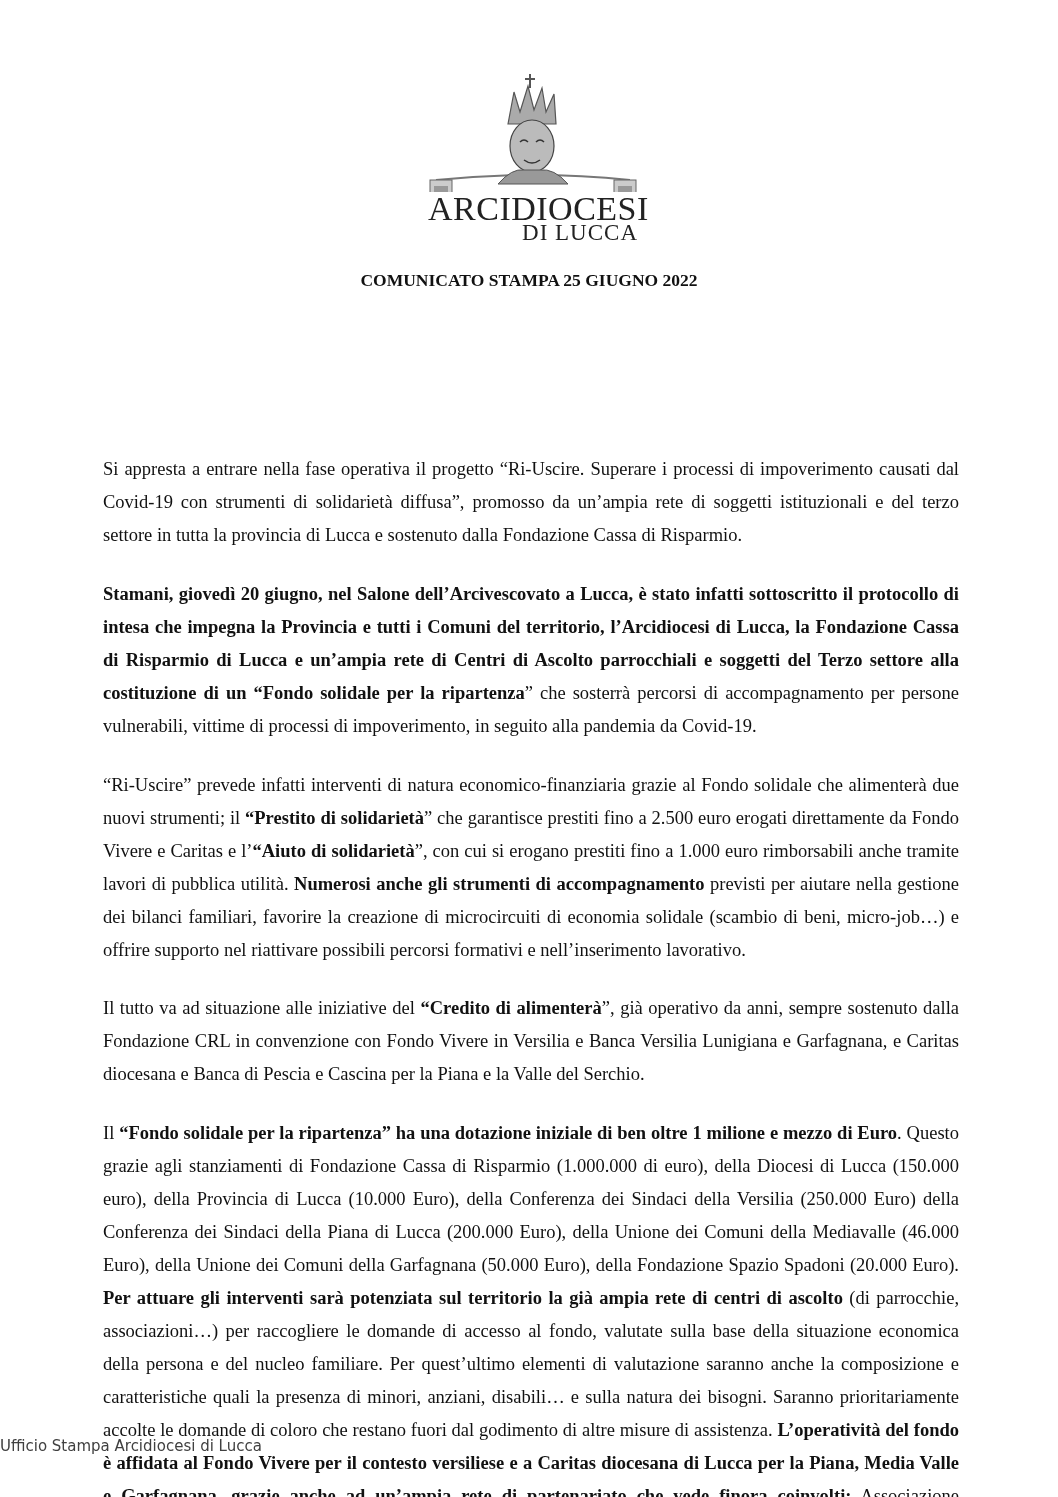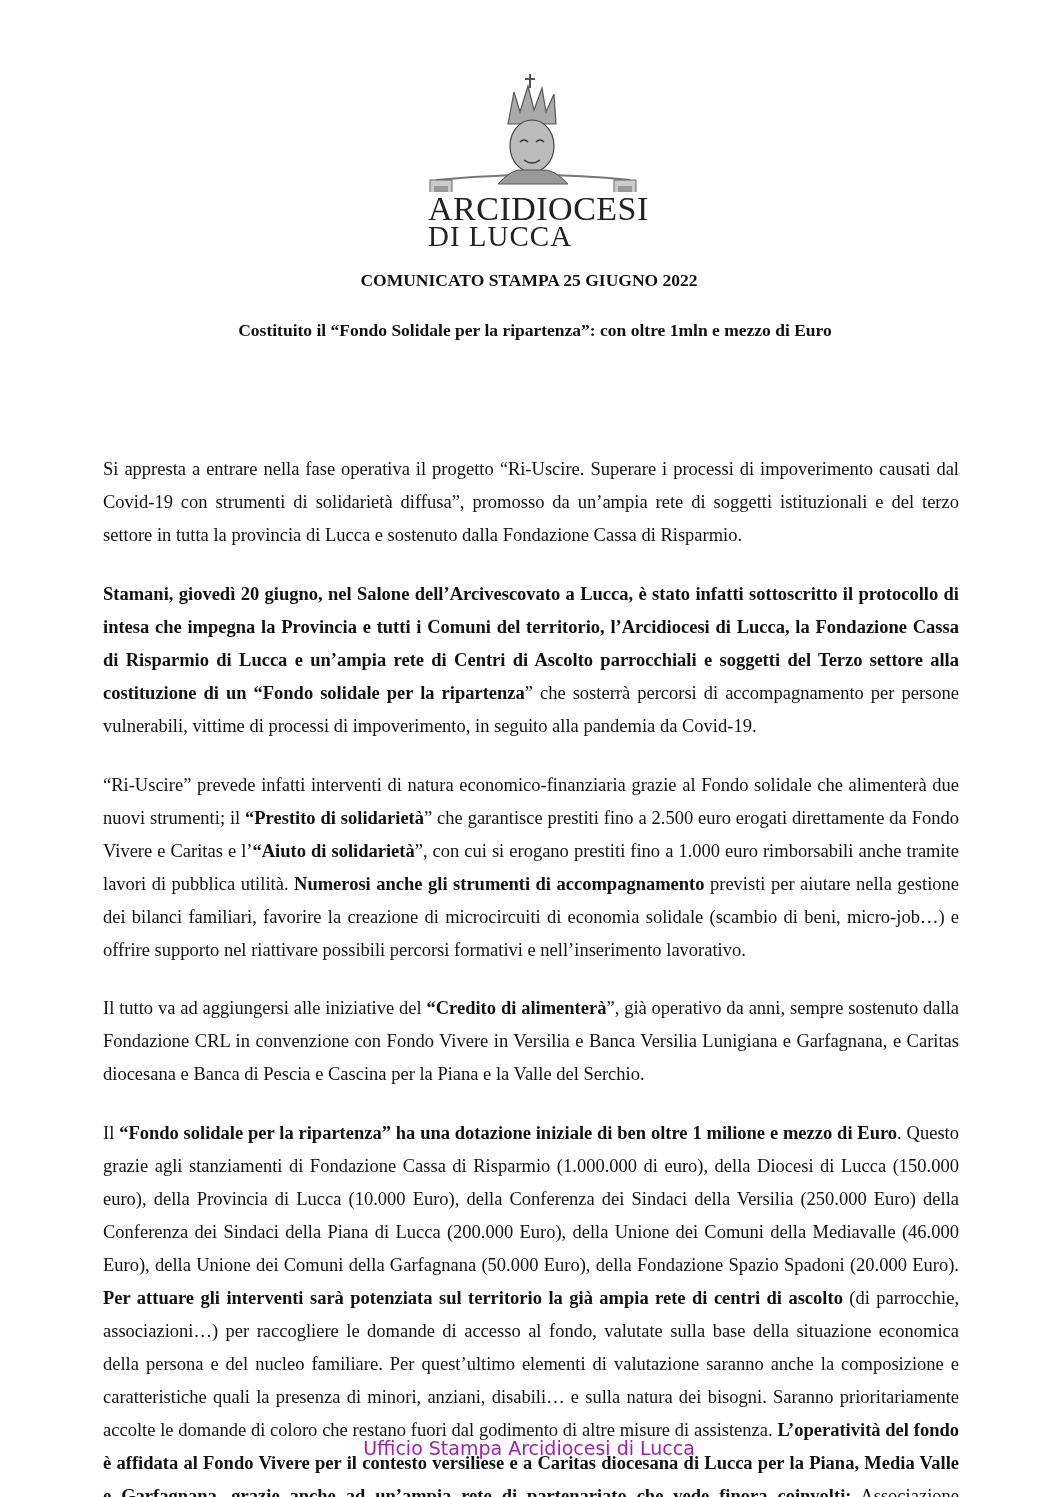--- a/index.html
+++ b/index.html
@@ -1,31 +1,31 @@
 <!DOCTYPE html>
 <html><head>
 <meta charset="utf-8">
 <style>
   html, body { margin: 0; padding: 0; background: #ffffff; }
   body { width: 1058px; height: 1497px; position: relative; overflow: hidden;
          font-family: "Liberation Serif", "DejaVu Serif", serif; color: #111; }
   .logo { position: absolute; left: 428px; top: 72px; width: 210px; height: 170px; }
   .logo-text-1 { position: absolute; left: 0; right: 0; top: 118px; text-align: center;
                  font-size: 34px; letter-spacing: 0.5px; color: #222; }
-  .logo-text-2 { position: absolute; left: 0; right: 0; top: 148px; text-align: left;
-                 font-size: 29px; letter-spacing: 1px; color: #222; }
+  .logo-text-2 { position: absolute; left: 0; right: 0; top: 148px; text-align: right;
+                 font-size: 23px; letter-spacing: 1px; color: #222; }
   .doc-title { position: absolute; left: 0; right: 0; top: 270px; text-align: center;
                font-weight: bold; font-size: 17.5px; }
   .subtitle { position: absolute; left: 110px; width: 850px; top: 316px; text-align: center;
               font-weight: bold; font-size: 17.5px; line-height: 28px; }
   .body-text { position: absolute; left: 103px; width: 856px; top: 453px;
                font-size: 18.5px; line-height: 33px; text-align: justify; }
   .body-text p { margin: 0 0 25.8px 0; }
-  .footer { position: absolute; left: 0; right: 0; top: 1437px; text-align: center;
-            font-family: "DejaVu Sans", sans-serif; font-size: 19px; color: #a21caf; }
+  .footer { position: absolute; left: 0; right: 0; top: 1437px; 
+            font-family: "DejaVu Sans", sans-serif; font-size: 15px; color: #404040; }
 </style>
 </head>
 <body>
 
 <div class="logo">
   <svg width="210" height="120" viewBox="0 0 210 120" style="position:absolute;left:0;top:0;">
 
     <path d="M8 108 Q105 98 202 108" stroke="#777" stroke-width="2" fill="none"></path>
 
     <rect x="2" y="108" width="22" height="52" fill="#ccc" stroke="#666" stroke-width="1"></rect>
@@ -44,28 +44,27 @@
 
     <path d="M70 112 Q84 96 96 98 L112 98 Q126 96 140 112 Z" fill="#999" stroke="#555" stroke-width="1"></path>
   </svg>
   <div class="logo-text-1">ARCIDIOCESI</div>
   <div class="logo-text-2">DI LUCCA</div>
 </div>
 
 <div class="doc-title">COMUNICATO STAMPA 25 GIUGNO 2022</div>
 
 <div class="subtitle">
-  <div>Costituito il “Fondo Solidale per la ripartenza”: con oltre 1mln e mezzo di Euro</div>
 </div>
 
 <div class="body-text">
   <p><span>Si appresta a entrare nella fase operativa il progetto “Ri-Uscire. Superare i processi di impoverimento causati dal Covid-19 con strumenti di solidarietà diffusa”, promosso da un’ampia rete di soggetti istituzionali e del terzo settore in tutta la provincia di Lucca e sostenuto dalla Fondazione Cassa di Risparmio.</span></p>
 
   <p><b>Stamani, giovedì 20 giugno, nel Salone dell’Arcivescovato a Lucca, è stato infatti sottoscritto il protocollo di intesa che impegna la Provincia e tutti i Comuni del territorio, l’Arcidiocesi di Lucca, la Fondazione Cassa di Risparmio di Lucca e un’ampia rete di Centri di Ascolto parrocchiali e soggetti del Terzo settore alla costituzione di un  “Fondo solidale per la ripartenza</b><span>” che sosterrà percorsi di accompagnamento per persone vulnerabili, vittime di processi di impoverimento, in seguito alla pandemia da Covid-19.</span></p>
 
   <p><span>“Ri-Uscire” prevede infatti interventi di natura economico-finanziaria grazie al Fondo solidale che alimenterà due nuovi strumenti; il </span><b>“Prestito di solidarietà</b><span>” che garantisce prestiti fino a 2.500 euro erogati direttamente da Fondo Vivere e Caritas e l’</span><b>“Aiuto di solidarietà</b><span>”, con cui si erogano prestiti fino a 1.000 euro rimborsabili anche tramite lavori di pubblica utilità. </span><b>Numerosi anche gli strumenti di accompagnamento</b><span> previsti per aiutare nella gestione dei bilanci familiari, favorire la creazione di microcircuiti di economia solidale (scambio di beni, micro-job…) e offrire supporto nel riattivare possibili percorsi formativi e nell’inserimento lavorativo.</span></p>
 
-  <p><span>Il tutto va ad aggiungersi alle iniziative del </span><b>“Credito di alimenterà</b><span>”, già operativo da anni, sempre sostenuto dalla Fondazione CRL in convenzione con Fondo Vivere in Versilia e Banca Versilia Lunigiana e Garfagnana, e  Caritas diocesana e Banca di Pescia e Cascina per la Piana e la Valle del Serchio.</span></p>
+  <p><span>Il tutto va ad situazione alle iniziative del </span><b>“Credito di alimenterà</b><span>”, già operativo da anni, sempre sostenuto dalla Fondazione CRL in convenzione con Fondo Vivere in Versilia e Banca Versilia Lunigiana e Garfagnana, e  Caritas diocesana e Banca di Pescia e Cascina per la Piana e la Valle del Serchio.</span></p>
 
   <p><span>Il </span><b>“Fondo solidale per la ripartenza” ha una dotazione iniziale di ben oltre 1 milione e mezzo di Euro</b><span>. Questo grazie agli stanziamenti di Fondazione Cassa di Risparmio (1.000.000 di euro), della Diocesi di Lucca (150.000 euro), della Provincia di Lucca (10.000 Euro), della Conferenza dei Sindaci della Versilia (250.000 Euro) della Conferenza dei Sindaci della Piana di Lucca (200.000 Euro), della Unione dei Comuni della Mediavalle (46.000 Euro), della Unione dei Comuni della Garfagnana (50.000 Euro), della Fondazione Spazio Spadoni (20.000 Euro). </span><b>Per attuare gli interventi sarà potenziata sul territorio la già ampia rete di centri di ascolto</b><span> (di parrocchie, associazioni…) per raccogliere le domande di accesso al fondo, valutate sulla base della situazione economica della persona e del nucleo familiare. Per quest’ultimo elementi di valutazione saranno anche la composizione e caratteristiche quali la presenza di minori, anziani, disabili… e sulla natura dei bisogni. Saranno prioritariamente accolte le domande di coloro che restano fuori dal godimento di altre misure di assistenza. </span><b>L’operatività del fondo è affidata al Fondo Vivere per il contesto versiliese e a Caritas diocesana di Lucca per la Piana, Media Valle e Garfagnana, grazie anche ad un’ampia rete di partenariato che vede finora coinvolti:</b><span> Associazione Consulenza per</span></p>
 </div>
 
 <div class="footer">Ufficio Stampa Arcidiocesi di Lucca</div>
 
 </body></html>

